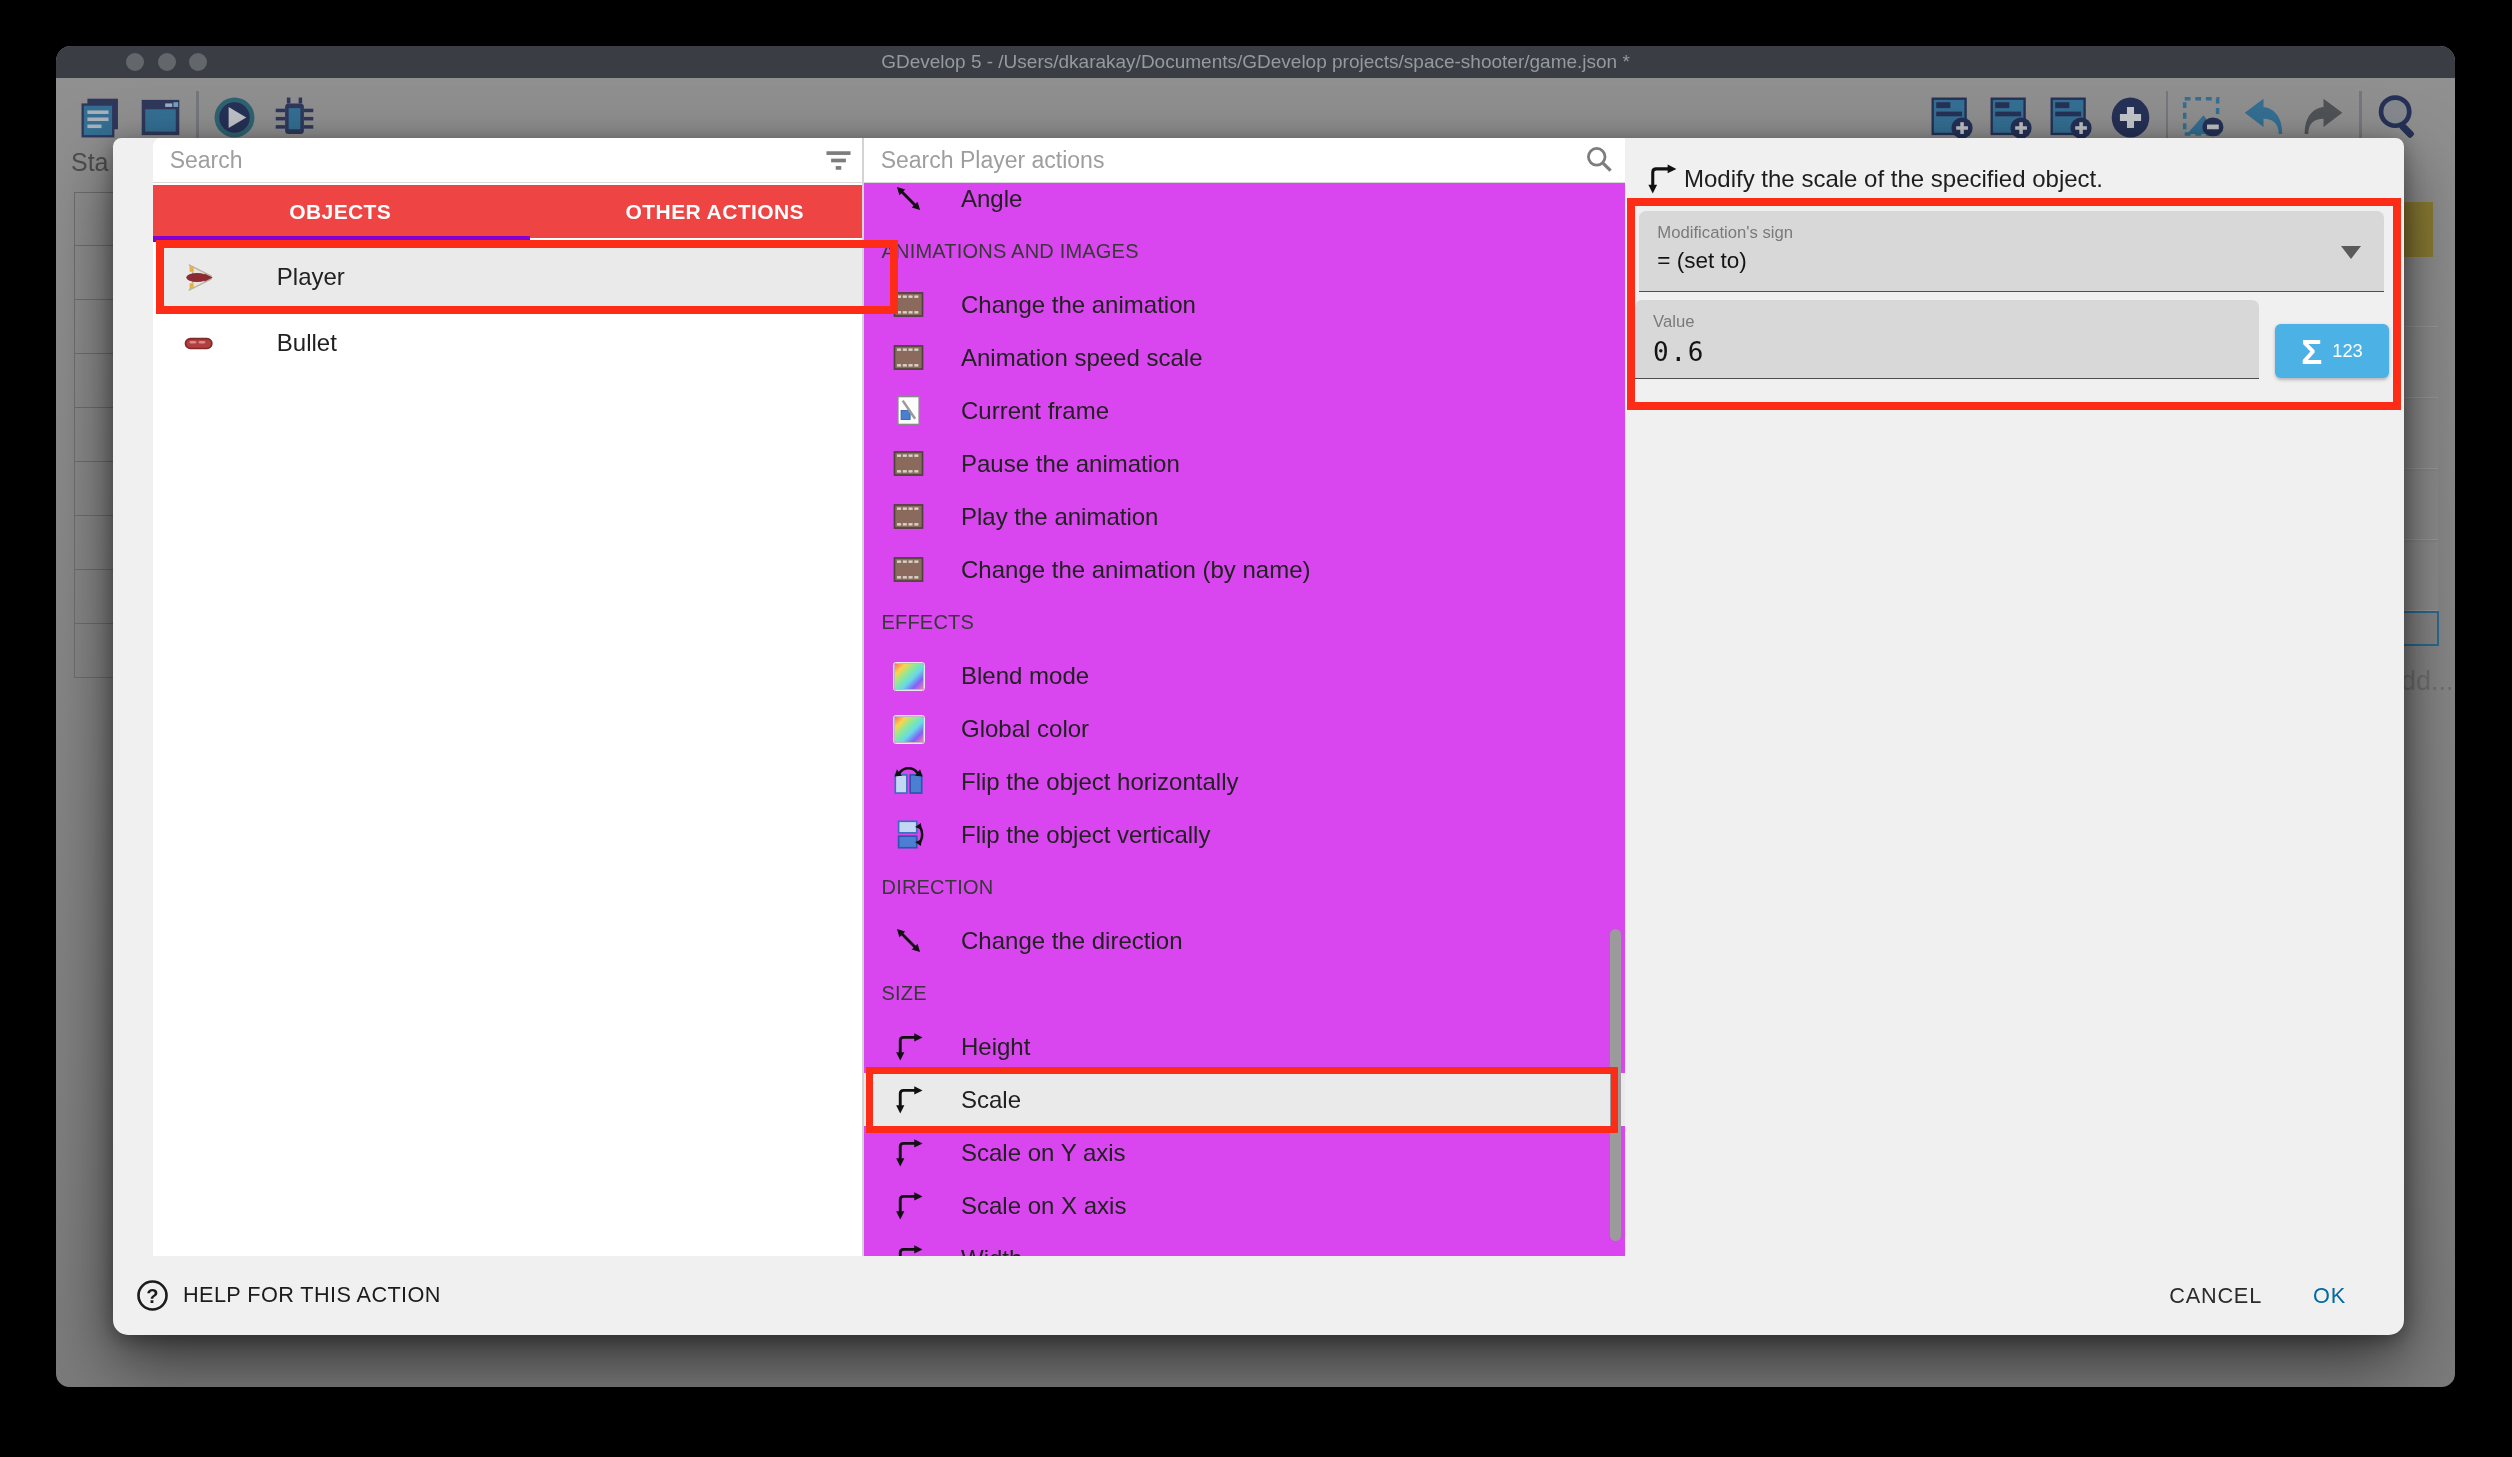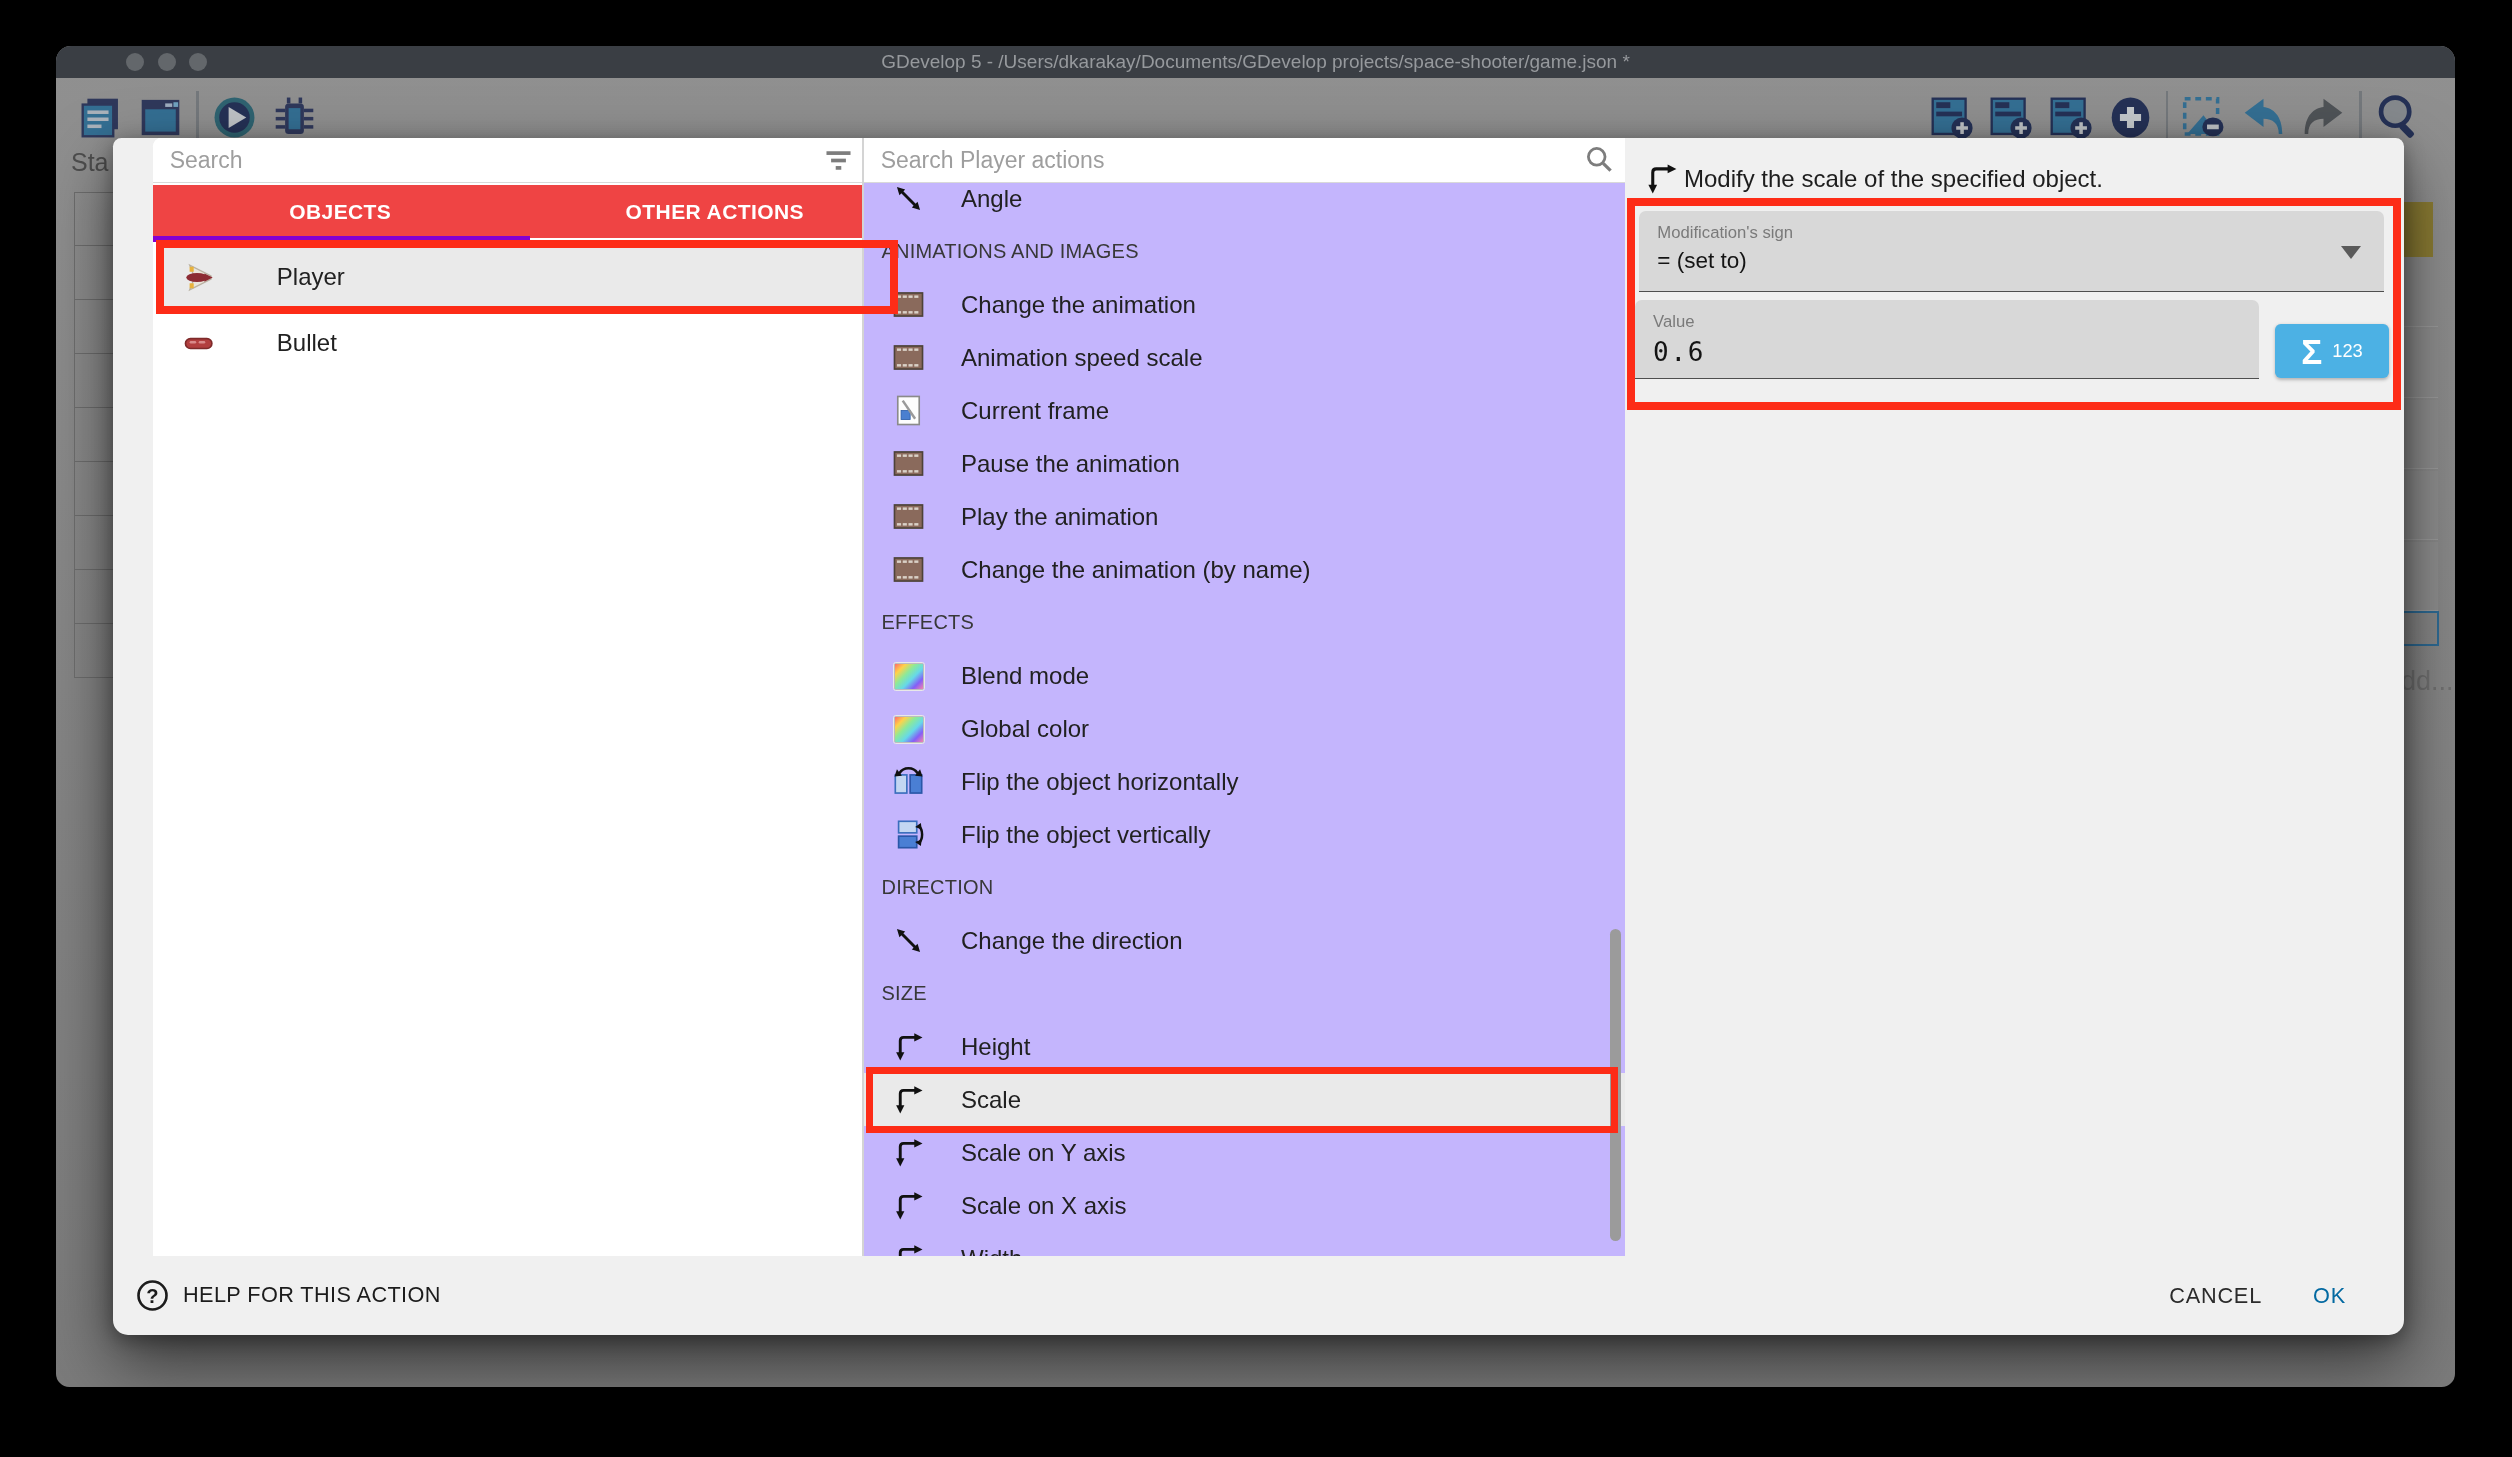--- a/index.html
+++ b/index.html
@@ -34,21 +34,21 @@
   .bg-right .gcell { position:absolute; left:1.7px; width:35px; height:69px; background:#8d8d8d; border-bottom:1.7px solid #9a9a9a; }
   .bg-right .obox { position:absolute; left:0px; top:440px; width:38px; height:35px; border:2.5px solid #2e6a93; }
   .bg-right .addtxt { position:absolute; left:0px; top:495px; font-size:27px; color:#707070; }
 
   
   .dialog { position:absolute; left:57px; top:92px; width:2291px; height:1197px; background:#f0f0f0;
     border-radius:8.3px 8.3px 15px 15px; box-shadow:0 28px 67px rgba(0,0,0,.55), 0 5px 20px rgba(0,0,0,.35); }
 
   .col-left  { position:absolute; left:0; top:0; width:749px;  height:1118px; background:#fff; border-radius:8.3px 0 0 0;margin-left:40px; }
   .col-div   { position:absolute; left:749px; top:0; width:1.7px; height:1118px; background:#d4d4d4; }
-  .col-mid   { position:absolute; left:751px; top:0; width:761px; height:1118px; background:#c4b5fd; }
+  .col-mid   { position:absolute; left:751px; top:0; width:761px; height:1118px; background:#d946ef; }
   .col-right { position:absolute; left:1511px; top:0; width:780px; height:1118px; }
 
   .search-row { position:absolute; left:0; top:0; right:0; height:45px; background:#fff;
     border-bottom:1.7px solid #d9d9d9; display:flex; align-items:center; border-radius:8.3px 8.3px 0 0; }
   .search-row input { flex:1; border:none; outline:none; font-family:"Liberation Sans",sans-serif;
     font-size:23px; color:#333; padding-left:16.7px; background:transparent; }
   .search-row input::placeholder { color:#9e9e9e; }
   .sr-ico { width:38px; height:38px; display:flex; align-items:center; justify-content:center; flex:0 0 auto; }
 
   

